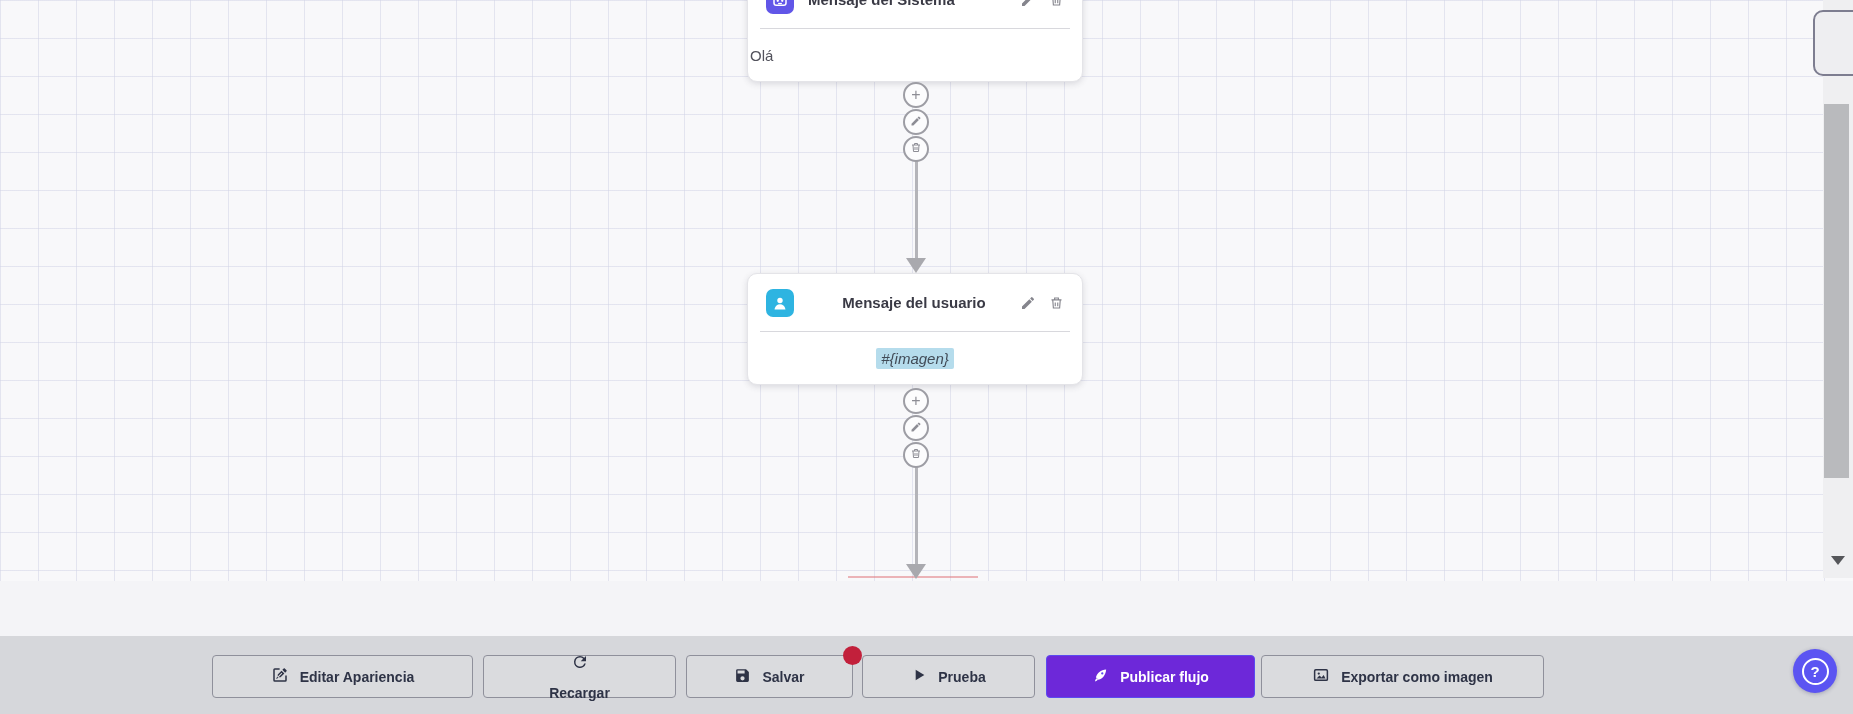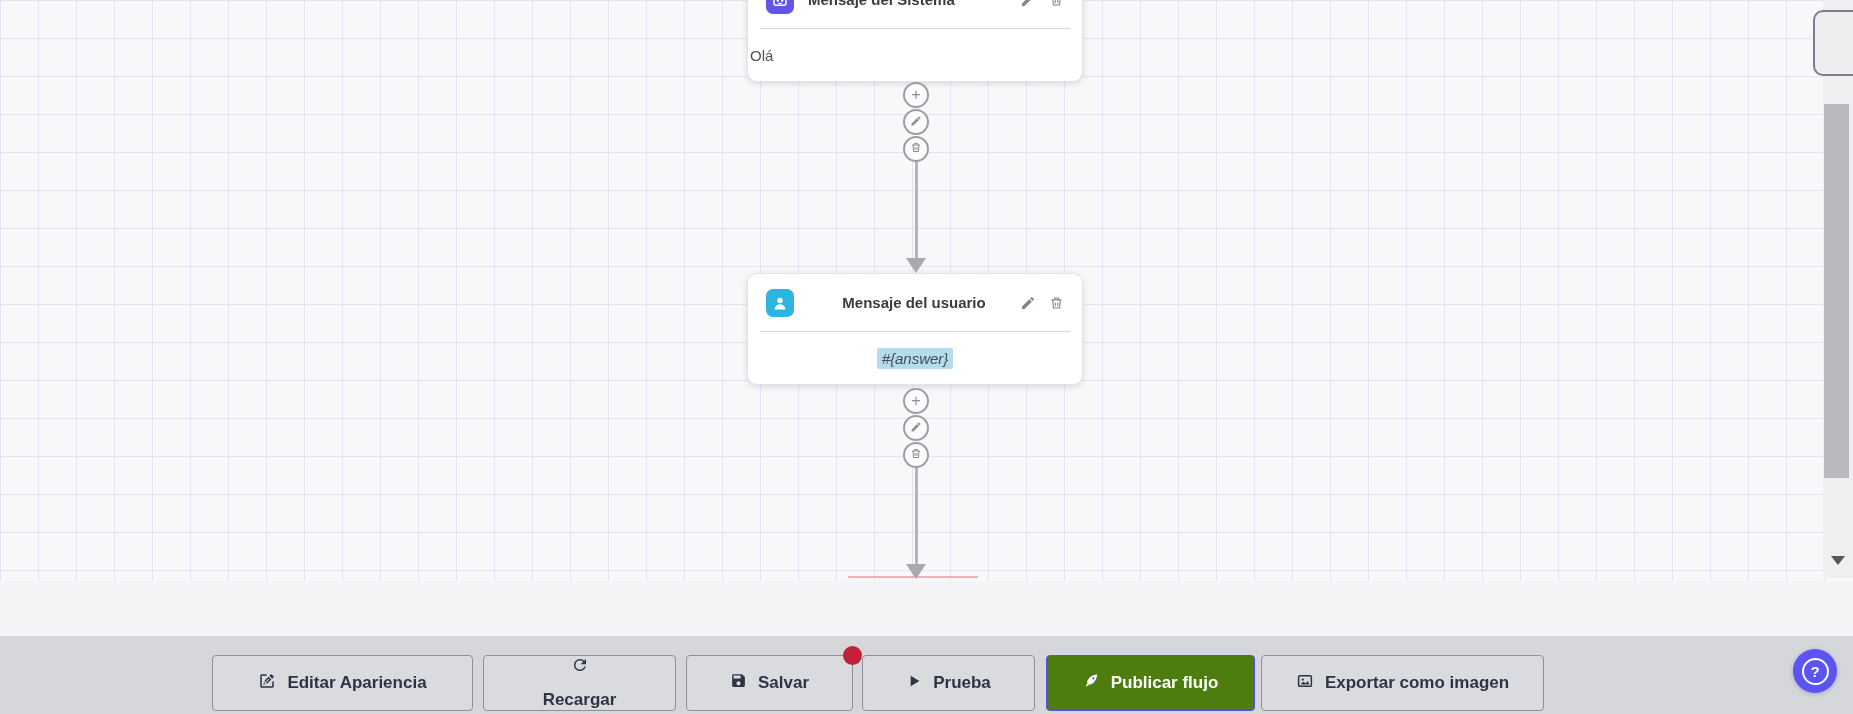--- a/index.html
+++ b/index.html
@@ -56,26 +56,26 @@
   .scroll-thumb { position:absolute; left:1px; top:104px; width:25px; height:374px;
     background:#b9babd; }
   .scroll-down { position:absolute; left:8px; top:556px; width:0; height:0;
     border-left:7px solid transparent; border-right:7px solid transparent;
     border-top:9px solid #55565a; }
 
   
   .gap-strip { position:absolute; left:0; top:581px; width:1853px; height:55px; background:#f4f4f7; }
   .toolbar { position:absolute; left:0; top:636px; width:1853px; height:78px; background:#d6d7db; }
 
-  .tb-btn { position:absolute; top:19px; height:56px; display:flex; align-items:center;
+  .tb-btn { position:absolute; top:19px; height:43px; display:flex; align-items:center;
     justify-content:center; gap:11px; background:#dadbde; border:1px solid #8f909b;
-    border-radius:4px; font-family:"Liberation Sans", sans-serif; font-size:17px;
+    border-radius:4px; font-family:"Liberation Sans", sans-serif; font-size:14px;
     font-weight:700; color:#2e3346; cursor:pointer; }
   .tb-btn svg { flex:none; }
-  .tb-btn.primary { background:#4d7c0f; border:1px solid #5b4af0; color:#ffffff; }
+  .tb-btn.primary { background:#6d28d9; border:1px solid #5b4af0; color:#ffffff; }
   .badge-dot { position:absolute; left:843px; top:10px; width:19px; height:19px;
     border-radius:50%; background:#c2203b; z-index:6; }
 
   
   .help-fab { position:absolute; left:1793px; top:649px; width:44px; height:44px;
     border-radius:50%; background:#5b54f2; display:flex; align-items:center;
     justify-content:center; cursor:pointer; z-index:7;
     box-shadow:0 1px 4px rgba(40,40,90,.3); }
   .help-ring { width:27px; height:27px; border:2.5px solid #ffffff; border-radius:50%;
     display:flex; align-items:center; justify-content:center;
@@ -157,21 +157,21 @@
           </span>
           <span>
             <svg width="15" height="16" viewBox="0 0 24 24" fill="none" stroke="#85858d" stroke-width="1.8">
                 <path d="M4 7h16M10 11v6M14 11v6M6 7l1 13h10l1-13M9 7V4h6v3"></path>
               </svg>
           </span>
         </div>
       </div>
       <div class="node-divider"></div>
       <div class="node-body centered">
-        <span class="var-chip">#{answer}</span>
+        <span class="var-chip">#{imagen}</span>
       </div>
     </div>
 
     <div class="conn-stack" style="top:388px;">
       <div class="conn-btn">
         <span>+</span>
       </div>
       <div class="conn-btn">
         <span>
           <svg width="12" height="12" viewBox="0 0 24 24" fill="#8d8d95">

